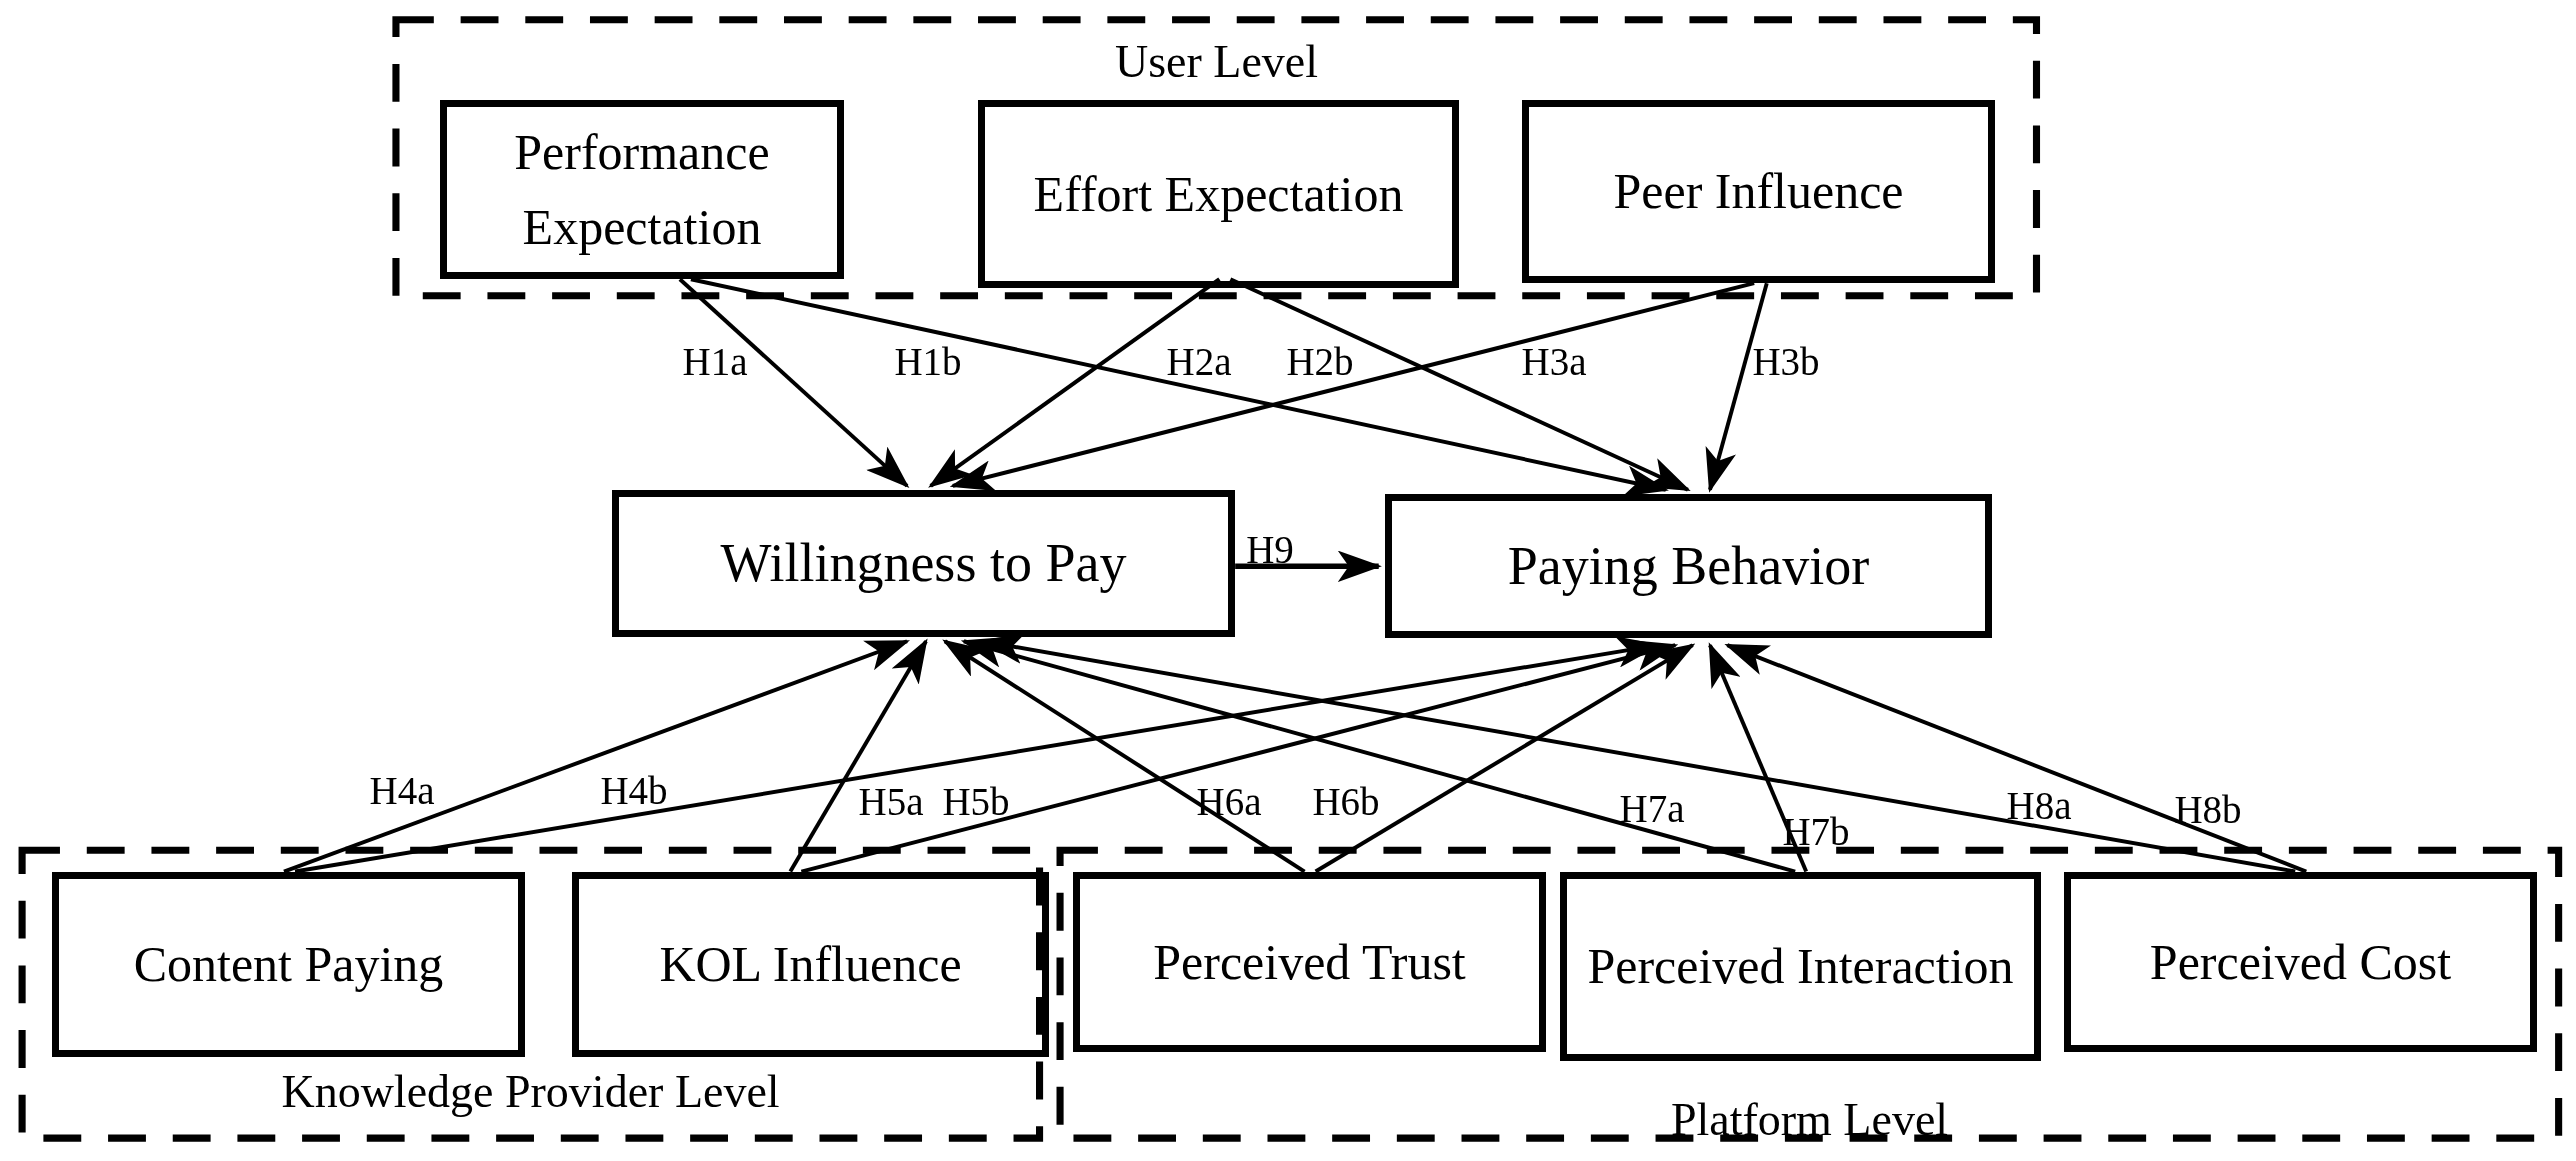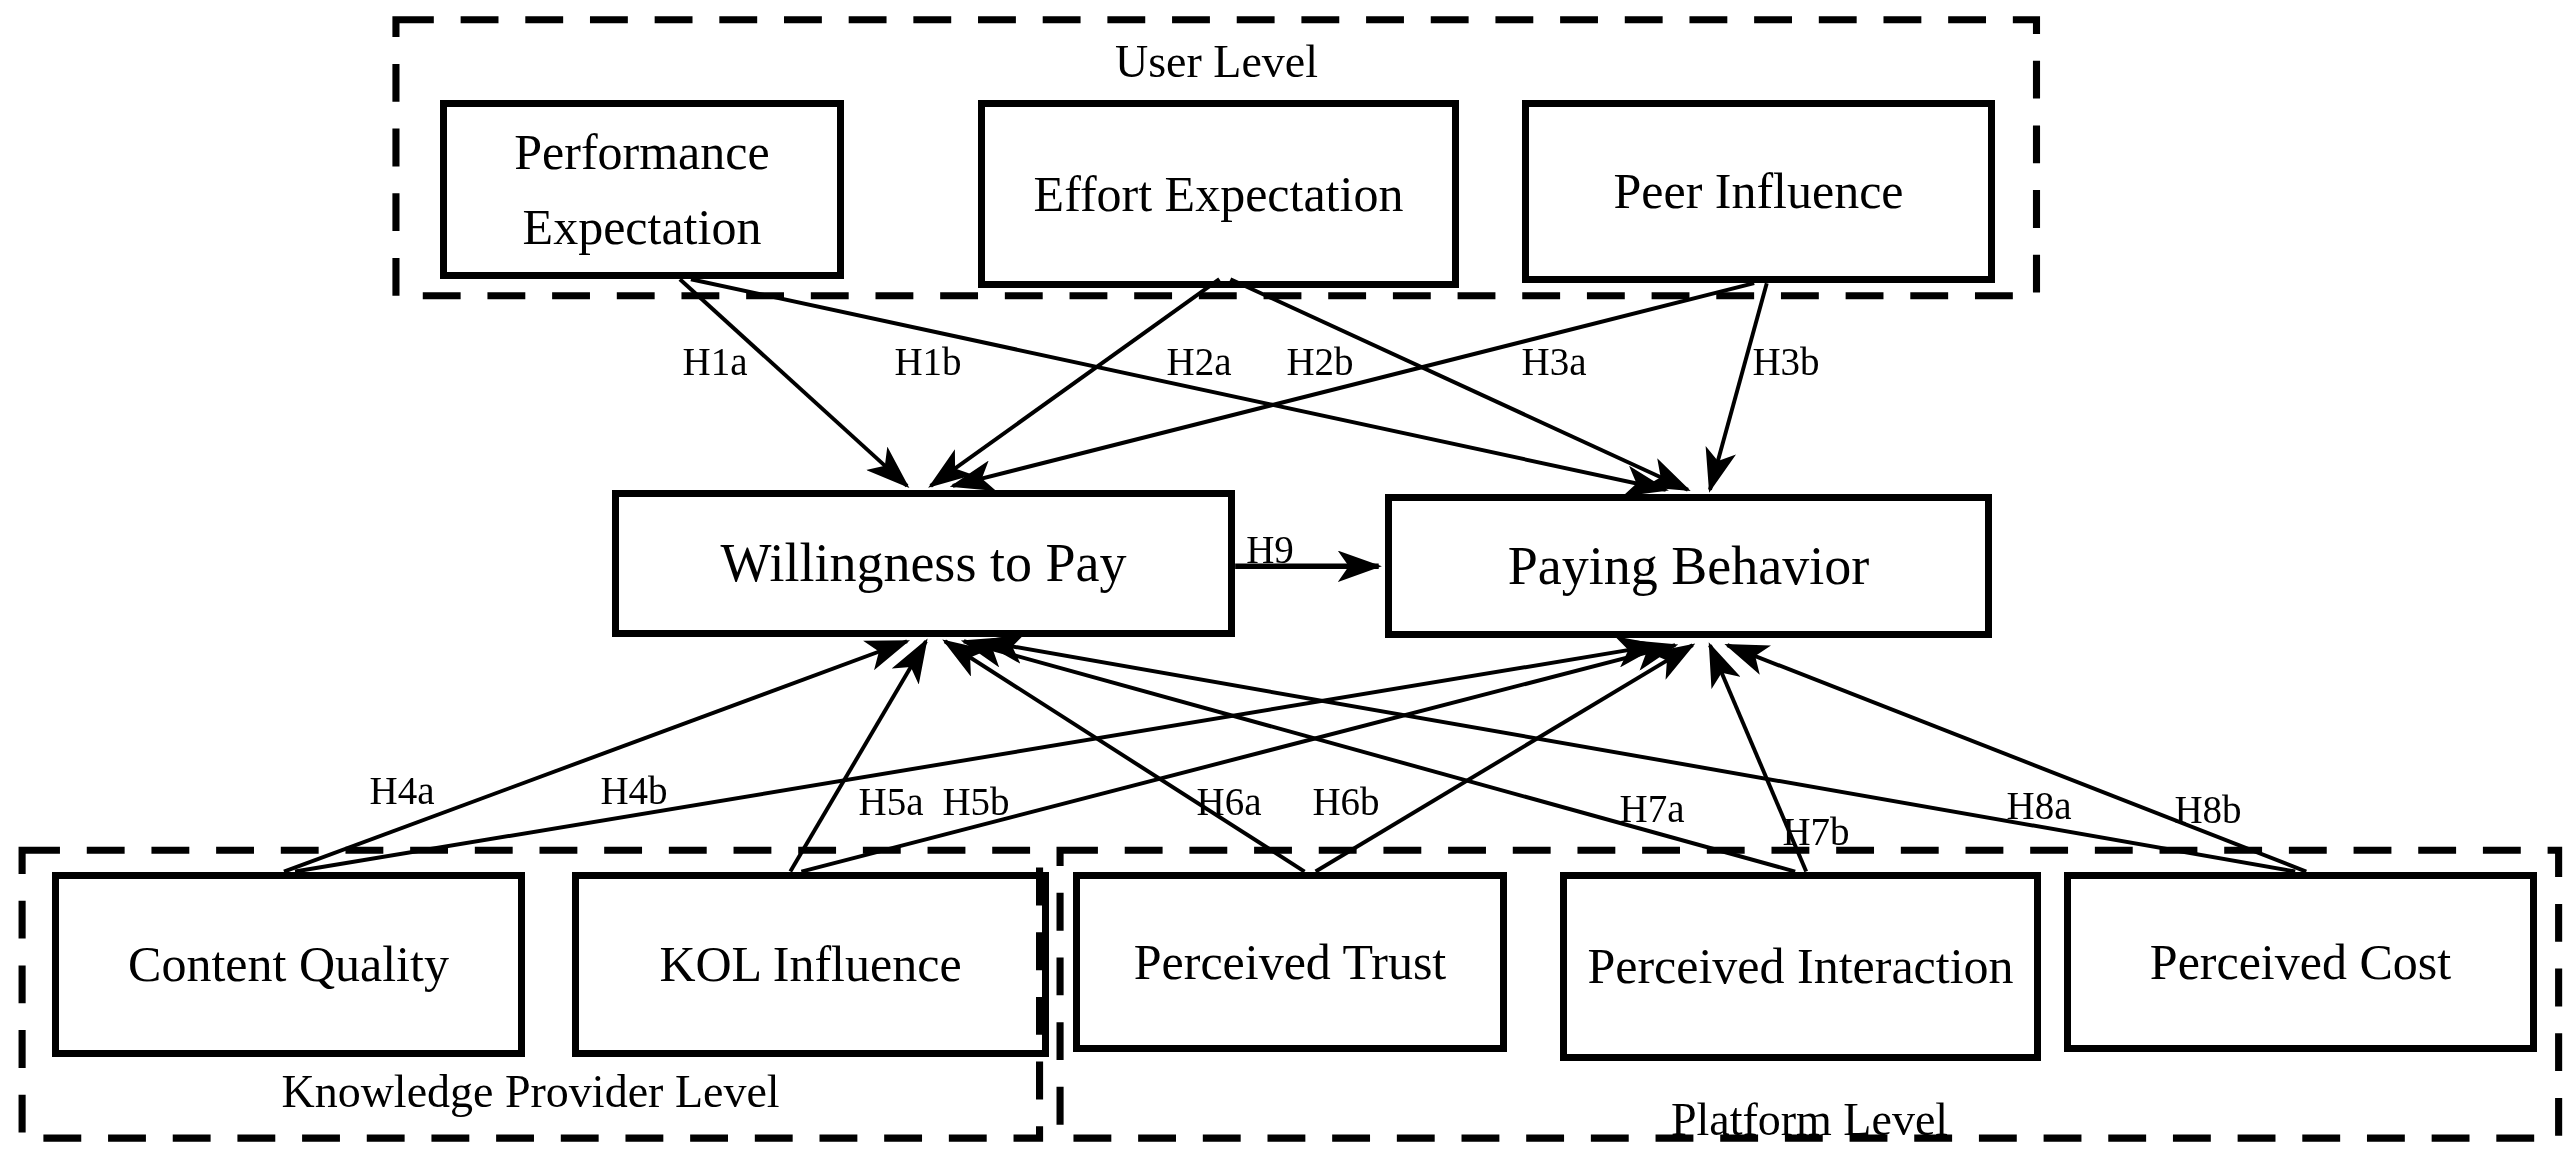--- a/index.html
+++ b/index.html
@@ -54,21 +54,21 @@
     white-space: nowrap;
   }
   
   .b-pe  { left: 440px;  top: 100px;  width: 404px; height: 179px; }
   .b-ee  { left: 978px; top: 100px;  width: 481px; height: 188px; }
   .b-pi  { left: 1522px; top: 100px;  width: 473px; height: 183px; }
   .b-wtp { left: 612px;  top: 490px;  width: 623px; height: 147px; font-size: 54px; }
   .b-pb  { left: 1385px; top: 494px;  width: 607px; height: 144px; font-size: 54px; }
   .b-cq  { left: 52px;   top: 872px; width: 473px; height: 185px; }
   .b-kol { left: 572px;  top: 872px; width: 477px; height: 185px; }
-  .b-pt  { left: 1073px; top: 872px; width: 434px; height: 180px; }
+  .b-pt  { left: 1073px; top: 872px; width: 473px; height: 180px; }
   .b-pin { left: 1560px; top: 872px; width: 481px; height: 189px; }
   .b-pc  { left: 2064px; top: 872px; width: 473px; height: 180px; }
   
   .gl-user      { left: 396px;  top: 35px;   width: 1641px; }
   .gl-knowledge { left: 22px;   top: 1065px; width: 1017px; }
   .gl-platform  { left: 1060px; top: 1065px; width: 1499px; margin-top: 28px; }
   
   .hl-h1a { left: 715px;  top: 361px; }
   .hl-h1b { left: 928px; top: 361px; }
   .hl-h2a { left: 1199px; top: 361px; }
@@ -101,21 +101,21 @@
   <div class="node-box b-pi">
     <span>Peer Influence</span>
   </div>
   <div class="node-box b-wtp">
     <span>Willingness to Pay</span>
   </div>
   <div class="node-box b-pb">
     <span>Paying Behavior</span>
   </div>
   <div class="node-box b-cq">
-    <span>Content Quality</span>
+    <span>Content Paying</span>
   </div>
   <div class="node-box b-kol">
     <span>KOL Influence</span>
   </div>
   <div class="node-box b-pt">
     <span>Perceived Trust</span>
   </div>
   <div class="node-box b-pin">
     <span>Perceived Interaction</span>
   </div>

